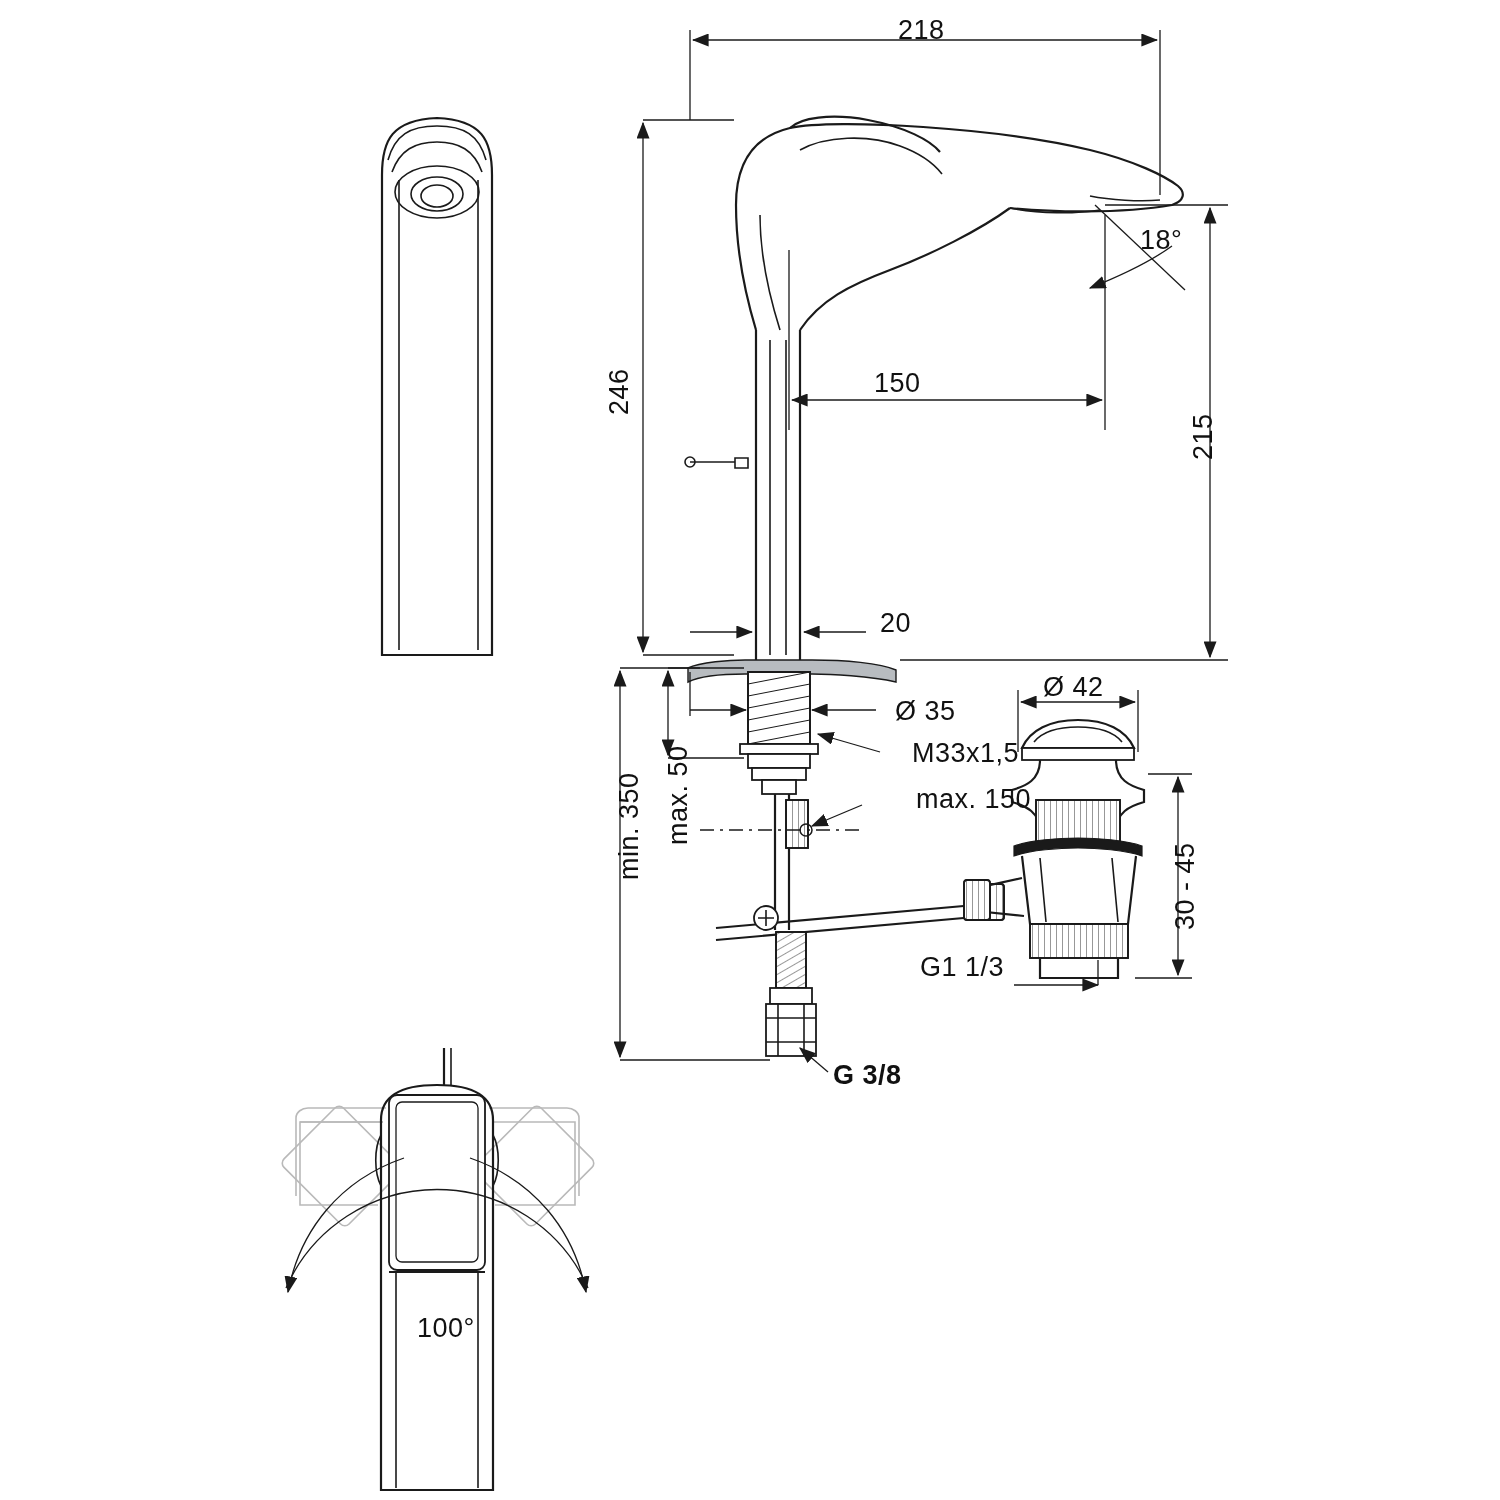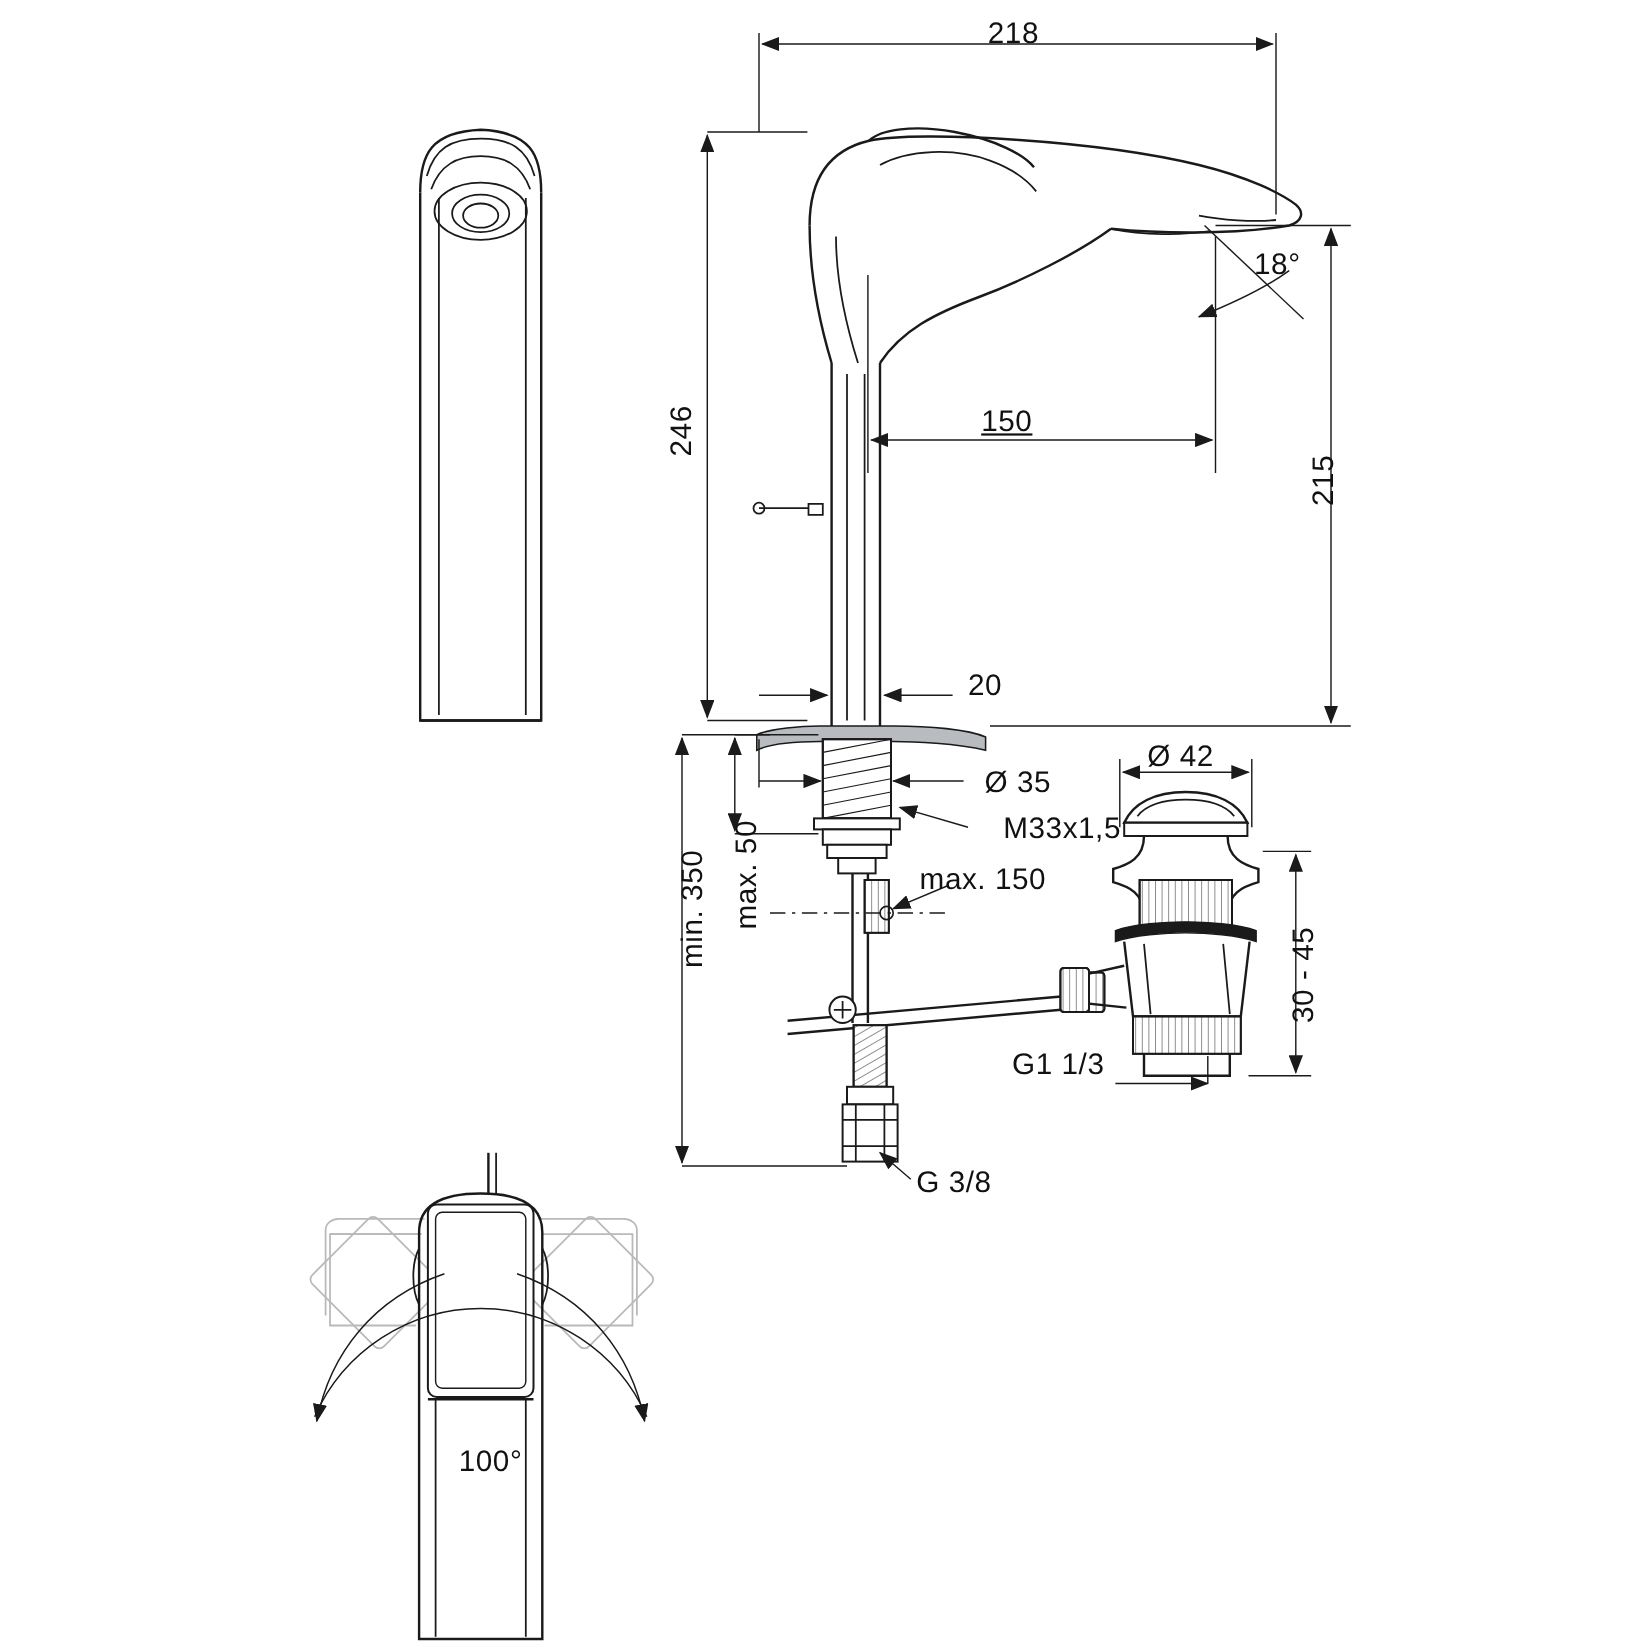--- a/index.html
+++ b/index.html
@@ -277,37 +277,37 @@
       <line class="dim" x1="1098" y1="985" x2="1098" y2="960"></line>
     </g>
   </svg>
 
   <div class="dim-label" style="left:898px; top:15px;">218</div>
 
   <div class="dim-label rot90" style="left:604px; top:415px;">246</div>
 
   <div class="dim-label rot90" style="left:1188px; top:460px;">215</div>
 
-  <div class="dim-label" style="left:892px; top:368px;text-decoration:underline;">150</div>
+  <div class="dim-label" style="left:874px; top:368px;">150</div>
 
   <div class="dim-label" style="left:880px; top:608px;">20</div>
 
   <div class="dim-label" style="left:1140px; top:225px;text-align:right;">18°</div>
 
   <div class="dim-label" style="left:882px; top:696px;margin-left:13px;">Ø 35</div>
 
   <div class="dim-label" style="left:912px; top:738px;">M33x1,5</div>
 
   <div class="dim-label rot90" style="left:663px; top:845px;">max. 50</div>
 
-  <div class="dim-label" style="left:836px; top:784px;">max. 150</div>
+  <div class="dim-label" style="left:916px; top:784px;">max. 150</div>
 
   <div class="dim-label rot90" style="left:614px; top:880px;">min. 350</div>
 
-  <div class="dim-label" style="left:833px; top:1060px;">G 3/8</div>
+  <div class="dim-label" style="left:833px; top:1060px;font-weight:bold;">G 3/8</div>
 
   <div class="dim-label" style="left:1043px; top:672px;">Ø 42</div>
 
   <div class="dim-label" style="left:920px; top:952px;">G1 1/3</div>
 
   <div class="dim-label rot90" style="left:1170px; top:930px;">30 - 45</div>
 
   <div class="dim-label" style="left:417px; top:1313px;">100°</div>
 
 </div>

